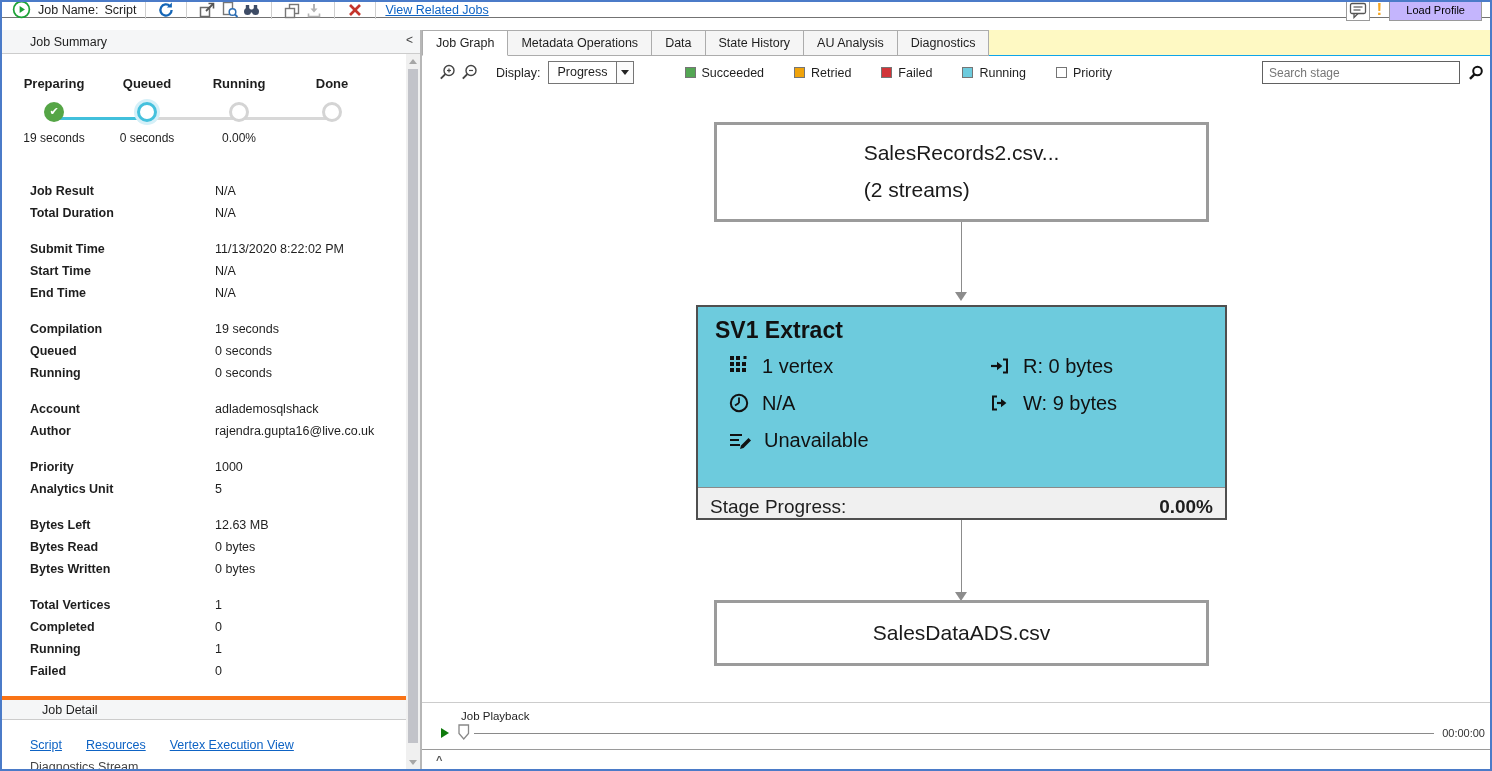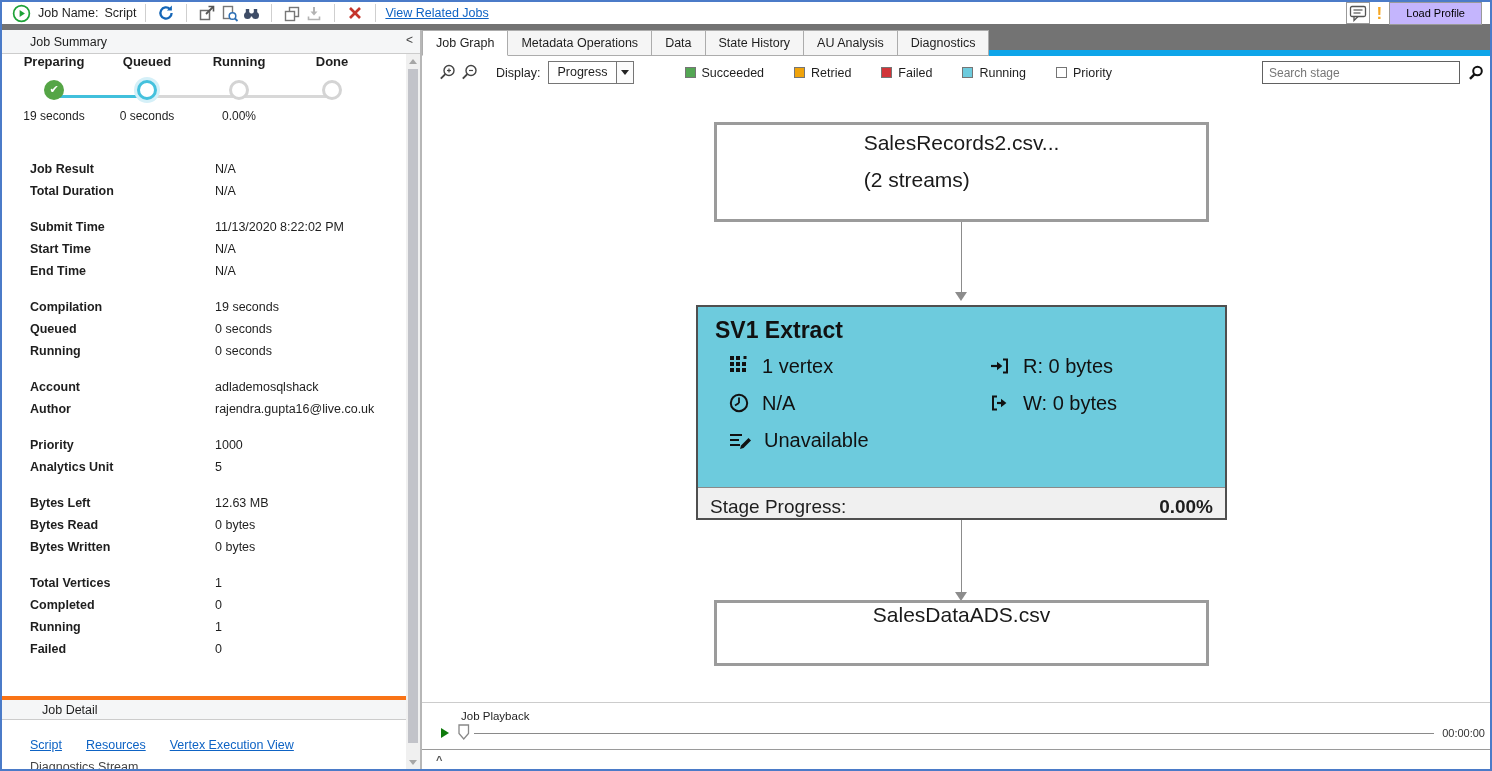--- a/index.html
+++ b/index.html
@@ -1,41 +1,41 @@
 <!DOCTYPE html>
 <html><head>
 <meta charset="utf-8">
 <style>
   * { margin:0; padding:0; box-sizing:border-box; }
   html,body { width:1492px; height:771px; }
   body { font-family:"Liberation Sans","DejaVu Sans",sans-serif; color:#1e1e1e; background:#fff; }
   .app { position:relative; width:1492px; height:771px; border:2px solid #4b7bc8; background:#fff; overflow:hidden; }
 
   
-  .toolbar { position:absolute; left:0; right:0; top:0; height:28px; background:#fff;
-             border-bottom:6px solid #737373; display:flex; align-items:center; padding:0 8px; }
+  .toolbar { position:absolute; left:0; right:0; top:0; height:16px; background:#fff;
+             border-bottom:1px solid #737373; display:flex; align-items:center; padding:0 8px; }
   .tb-sep { width:1px; height:18px; background:#cfcfcf; margin:0 9px; }
   .tb-btn { display:flex; align-items:center; justify-content:center; width:22px; height:22px; cursor:pointer; }
   .jobname { font-size:12.5px; margin-left:6px; white-space:nowrap; }
   .link { color:#0e63c4; text-decoration:underline; font-size:12.5px; cursor:pointer; white-space:nowrap; }
   .toolbar-right { margin-left:auto; display:flex; align-items:center; gap:7px; }
   .comment-btn { width:24px; height:22px; border:1px solid #9a9a9a; display:flex; align-items:center; justify-content:center; background:#fff; }
   .alert { color:#f5a623; font-weight:bold; font-size:17px; line-height:1; }
   .loadprofile { height:23px; padding:0 16px; border:1px solid #9a9a9a; background:#c4b5fd; font-size:11px; cursor:pointer; }
 
   
   .sidebar { position:absolute; left:0; top:28px; width:418px; bottom:0; background:#fff; }
   .splitter { position:absolute; left:418px; top:28px; width:2px; bottom:0; background:#b7b7b7; }
   .panel-header { height:24px; background:#f5f6f7; border-bottom:1px solid #cccccc; font-size:12.5px;
                   display:flex; align-items:center; padding-left:28px; position:relative; }
   .panel-header .collapse { position:absolute; right:7px; top:3px; color:#444; font-size:12px; cursor:pointer; }
   .side-body { position:absolute; left:0; right:14px; top:24px; bottom:0; overflow:hidden; background:#fff; }
 
   
-  .stepper { position:relative; height:100px; }
+  .stepper { position:relative; height:100px; margin-top:22px; }
   .st-line { position:absolute; height:3px; top:41px; }
   .st-line.cyan { left:52px; width:93px; background:#41c0dc; }
   .st-line.gray { left:145px; width:186px; background:#d8d8d8; }
   .step { position:absolute; width:94px; text-align:center; top:0; }
   .step .lbl { font-weight:bold; font-size:13px; }
   .step .circ { width:20px; height:20px; border-radius:50%; margin:11px auto 9px auto; background:#fff; position:relative; z-index:2; }
   .step.done .circ { background:#55a546; }
   .step.done .circ::after { content:"✔"; color:#fff; font-size:11px; position:absolute; left:0; right:0; top:3px; text-align:center; font-weight:bold; }
   .step.current .circ { border:3px solid #45c1dd; box-shadow:0 0 0 3px #d5f0f8; }
   .step.pending .circ { border:3px solid #d4d4d4; }
@@ -57,21 +57,21 @@
   
   .vscroll { position:absolute; right:0; top:24px; bottom:0; width:14px; background:#f0f0f0; }
   .vscroll .arr { position:absolute; left:0; width:14px; height:14px; display:flex; align-items:center; justify-content:center; }
   .vscroll .arr.up { top:0; } .vscroll .arr.down { bottom:0; }
   .tri-up { width:0; height:0; border-left:4px solid transparent; border-right:4px solid transparent; border-bottom:5px solid #a6a6a6; }
   .tri-down { width:0; height:0; border-left:4px solid transparent; border-right:4px solid transparent; border-top:5px solid #a6a6a6; }
   .thumb { position:absolute; left:2px; right:2px; top:15px; bottom:26px; background:#c2c3c9; }
 
   
   .main { position:absolute; left:420px; right:0; top:28px; bottom:0; background:#fff; }
-  .tabstrip { display:flex; height:26px; border-bottom:6px solid #0ea5e9; background:#737373; }
+  .tabstrip { display:flex; height:26px; border-bottom:1px solid #0ea5e9; background:#fef9c3; }
   .tab { height:26px; line-height:25px; padding:0 13px; font-size:12.5px; border:1px solid #acacac;
          border-left:none; background:#f5f5f5; cursor:pointer; white-space:nowrap; }
   .tab:first-child { border-left:1px solid #acacac; }
   .tab.active { background:#fff; border-bottom:1px solid #fff; margin-bottom:-1px; }
 
   .graph-toolbar { height:33px; display:flex; align-items:center; padding-left:14px; position:relative; }
   .mag { width:22px; display:flex; justify-content:center; cursor:pointer; }
   .disp-label { font-size:12.5px; margin:0 8px 0 16px; }
   .dropdown { display:flex; height:23px; border:1px solid #767676; background:#fff; cursor:pointer; }
   .dropdown .dval { padding:0 8px; font-size:12.5px; line-height:21px; min-width:56px; }
@@ -81,21 +81,21 @@
   .leg-item { display:flex; align-items:center; gap:6px; font-size:12.5px; }
   .swatch { width:11px; height:11px; border:1px solid #757575; }
   .search-wrap { position:absolute; right:6px; top:5px; display:flex; align-items:center; gap:8px; }
   .search-input { width:198px; height:23px; border:1px solid #616161; font-size:12px; padding:0 6px;
                   font-family:Liberation Sans, sans-serif; outline:none; color:#1e1e1e; }
   .search-input::placeholder { color:#767676; }
 
   
   .canvas { position:absolute; left:0; right:0; top:60px; bottom:99px; background:#fff; }
   .gnode { position:absolute; background:#fff; border:3px solid #9b9b9b; }
-  .node-io { display:flex; align-items:flex-start; justify-content:center; }
+  .node-io { display:flex; align-items:center; justify-content:center; }
   .io-text { text-align:left; font-size:21px; line-height:1.75; color:#1a1a1a; }
   .node-out-text { font-size:21px; color:#1a1a1a; }
   .stage { border:2px solid #4f4f4f; }
   .stage-body { position:relative; width:100%; height:180px; padding:10px 0 0 17px; }
   .stage-title { font-size:23px; font-weight:bold; color:#111; }
   .stage-row { position:absolute; display:flex; gap:12px; font-size:20px; color:#111; }
   .stage-progress { height:31px; background:#f0f0f0; border-top:1px solid #8a8a8a; display:flex; align-items:flex-end;
                     padding:0 12px 0 12px; font-size:19px; }
   .stage-progress .spv { margin-left:auto; font-weight:bold; }
   .edge { position:absolute; width:1px; background:#8c8c8c; }
@@ -465,21 +465,21 @@
             <span>N/A</span>
           </div>
           <div class="stage-row" style="left:291px; top:85px;">
             <span>
               <svg width="22" height="22" viewBox="0 0 22 22">
                   <path d="M8 4.5H4v13h4" fill="none" stroke="#111" stroke-width="2"></path>
                   <line x1="8" y1="11" x2="13" y2="11" stroke="#111" stroke-width="2.2"></line>
                   <path d="M12 6.8l5.4 4.2L12 15.2z" fill="#111"></path>
                 </svg>
             </span>
-            <span>W: 0 bytes</span>
+            <span>W: 9 bytes</span>
           </div>
           <div class="stage-row" style="left:30px; top:122px;">
             <span>
               <svg width="24" height="22" viewBox="0 0 24 22">
                   <line x1="2" y1="6" x2="14" y2="6" stroke="#111" stroke-width="2"></line>
                   <line x1="2" y1="11" x2="11" y2="11" stroke="#111" stroke-width="2"></line>
                   <line x1="2" y1="16" x2="12" y2="16" stroke="#111" stroke-width="2"></line>
                   <path d="M13 16.5l7.5-7.5 2.5 2.5-7.5 7.5-3.5 1z" fill="#111"></path>
                 </svg>
             </span>

